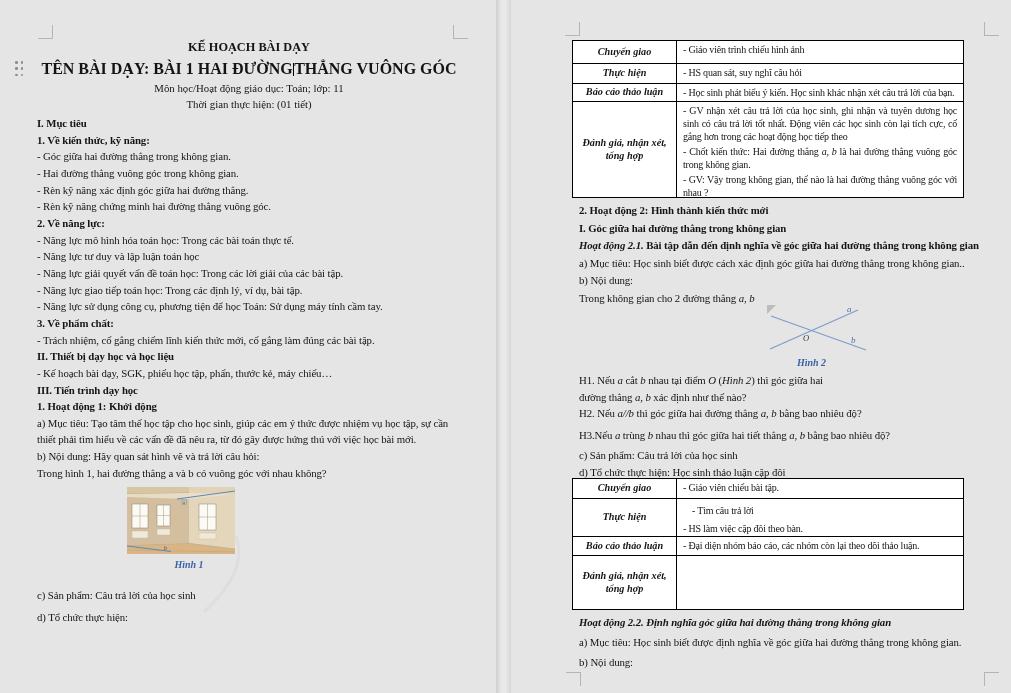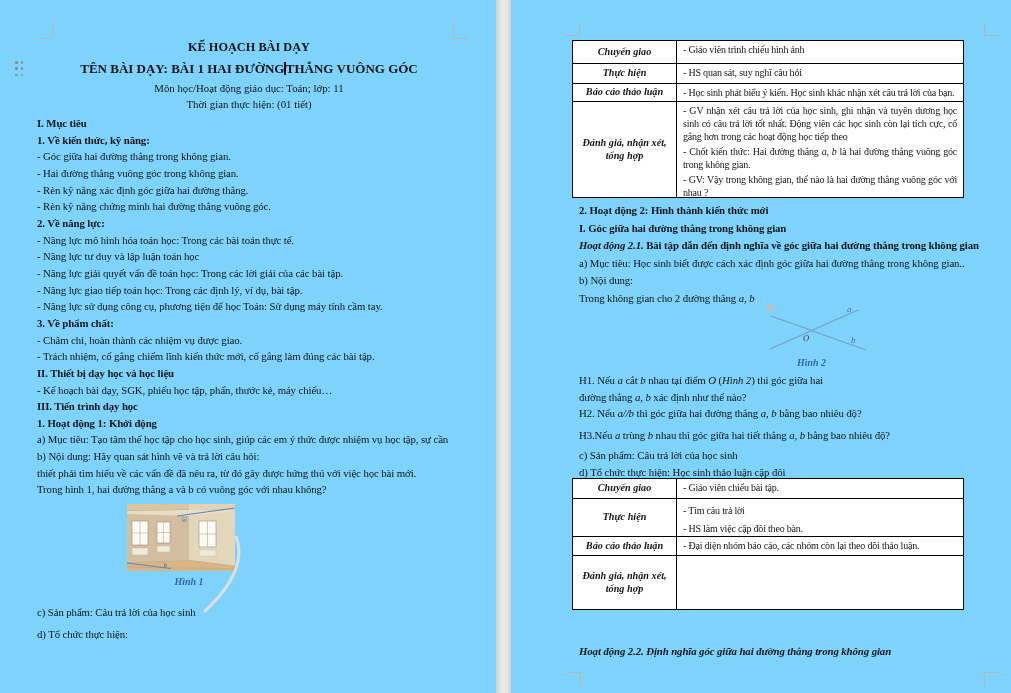--- a/index.html
+++ b/index.html
@@ -1,39 +1,39 @@
 <!DOCTYPE html>
 <html><head>
 <meta charset="utf-8">
 <style>
   html,body{margin:0;padding:0;}
   body{
     width:1011px;height:693px;overflow:hidden;background:#fff;
     font-family:"Liberation Serif","DejaVu Serif",serif;color:#141414;
     position:relative;
   }
-  .page{position:absolute;top:0;height:693px;background:#7dd3fc;}
+  .page{position:absolute;top:0;height:693px;background:#e5e5e5;}
   #page-left{left:0;width:496px;}
   #page-right{left:511px;width:586px;}
   #page-gap{position:absolute;left:496px;top:0;width:15px;height:693px;
     background:linear-gradient(to right,#cfcfcf,#e9e9e9 35%,#e9e9e9 65%,#d6d6d6);}
   
   .cm{position:absolute;width:14px;height:13px;}
   .cm.tl{border-right:1px solid #b5b5b5;border-bottom:1px solid #b5b5b5;}
   .cm.tr{border-left:1px solid #b5b5b5;border-bottom:1px solid #b5b5b5;}
   .cm.bl{border-right:1px solid #b5b5b5;border-top:1px solid #b5b5b5;}
   .cm.br{border-left:1px solid #b5b5b5;border-top:1px solid #b5b5b5;}
   
   .dots{position:absolute;left:15px;top:61px;width:9px;height:17px;
     display:grid;grid-template-columns:repeat(2,1fr);grid-template-rows:repeat(3,1fr);gap:2px;}
   .dots i{width:2.6px;height:2.6px;background:#8c8c8c;border-radius:50%;display:block;}
   
   .titleblock{position:absolute;left:35px;top:36px;width:428px;text-align:center;}
   .t1{font-size:12.3px;font-weight:bold;line-height:22px;white-space:nowrap;}
-  .t2{font-size:13px;font-weight:bold;line-height:22px;white-space:nowrap;}
+  .t2{font-size:16px;font-weight:bold;line-height:22px;white-space:nowrap;}
   .sub{font-size:10.8px;line-height:16px;white-space:nowrap;}
   .caret{display:inline-block;width:1.4px;height:13px;background:#000;vertical-align:-2px;}
   
   .lbody{position:absolute;left:37px;top:115px;width:432px;}
   .ln{white-space:nowrap;line-height:16.65px;font-size:10.8px;letter-spacing:-0.1px;}
   .b{font-weight:bold;}
   .it{font-style:italic;}
   .figcap{font-size:10px;font-style:italic;font-weight:bold;color:#3a64a8;text-align:center;line-height:13px;}
   .fig1wrap{margin:6px 0 0 90px;width:124px;}
   .fig1wrap svg{display:block;}
@@ -41,21 +41,21 @@
   .cline{margin-top:16px;}
   .dline{margin-top:5px;}
   
   .rsec{position:absolute;left:68px;top:202px;width:410px;}
   .rsec .ln{line-height:17.5px;}
   .hblock{position:absolute;left:68px;top:372px;width:410px;}
   .hblock .ln{line-height:16.6px;}
   .h3m{margin-top:5px;}
   .cm3{margin-top:4px;}
   .rbottom{position:absolute;left:68px;top:614px;width:410px;}
-  .rbottom .ln{line-height:16.6px;margin-top:29px;}
+  .rbottom .ln{line-height:16.6px;}
   .m3{margin-top:3.5px;}
   
   .tbl{position:absolute;border:1px solid #000;background:#fff;width:392px;box-sizing:border-box;}
   .trow{display:flex;border-bottom:1px solid #000;box-sizing:border-box;overflow:hidden;}
   .trow.last{border-bottom:none;}
   .tc1{flex:0 0 104px;width:104px;border-right:1px solid #000;display:flex;align-items:center;
     justify-content:center;text-align:center;font-weight:bold;font-style:italic;
     font-size:10.2px;line-height:12.5px;padding:1px 3px;box-sizing:border-box;}
   .tc2{flex:1;padding:2px 6px 1px 6px;font-size:10px;line-height:13px;letter-spacing:-0.2px;
     overflow:hidden;box-sizing:border-box;text-align:justify;}
@@ -97,29 +97,28 @@
     <div class="ln">- Hai đường thẳng vuông góc trong không gian.</div>
     <div class="ln">- Rèn kỹ năng xác định góc giữa hai đường thẳng.</div>
     <div class="ln">- Rèn kỹ năng chứng minh hai đường thẳng vuông góc.</div>
     <div class="ln b">2. Về năng lực:</div>
     <div class="ln">- Năng lực mô hình hóa toán học: Trong các bài toán thực tế.</div>
     <div class="ln">- Năng lực tư duy và lập luận toán học</div>
     <div class="ln">- Năng lực giải quyết vấn đề toán học: Trong các lời giải của các bài tập.</div>
     <div class="ln">- Năng lực giao tiếp toán học: Trong các định lý, ví dụ, bài tập.</div>
     <div class="ln">- Năng lực sử dụng công cụ, phương tiện để học Toán: Sử dụng máy tính cầm tay.</div>
     <div class="ln b">3. Về phẩm chất:</div>
-    <div class="ln">- Chăm chỉ, hoàn thành các nhiệm vụ được giao.</div>
     <div class="ln">- Trách nhiệm, cố gắng chiếm lĩnh kiến thức mới, cố gắng làm đúng các bài tập.</div>
     <div class="ln b">II. Thiết bị dạy học và học liệu</div>
     <div class="ln">- Kế hoạch bài dạy, SGK, phiếu học tập, phấn, thước kẻ, máy chiếu…</div>
     <div class="ln b">III. Tiến trình dạy học</div>
     <div class="ln b">1. Hoạt động 1: Khởi động</div>
     <div class="ln">a) Mục tiêu: Tạo tâm thế học tập cho học sinh, giúp các em ý thức được nhiệm vụ học tập, sự cần</div>
+    <div class="ln">thiết phải tìm hiểu về các vấn đề đã nêu ra, từ đó gây được hứng thú với việc học bài mới.</div>
     <div class="ln">b) Nội dung: Hãy quan sát hình vẽ và trả lời câu hỏi:</div>
-    <div class="ln">thiết phải tìm hiểu về các vấn đề đã nêu ra, từ đó gây được hứng thú với việc học bài mới.</div>
     <div class="ln">Trong hình 1, hai đường thẳng a và b có vuông góc với nhau không?</div>
 
     <div class="fig1wrap">
       <svg width="108" height="67" viewBox="0 0 108 67">
         <rect x="0" y="0" width="108" height="67" fill="#e9dfcb"></rect>
         <polygon points="0,0 62,0 62,6 0,7" fill="#d8c5a2"></polygon>
         <polygon points="62,0 108,0 108,7 62,6" fill="#e2d3b4"></polygon>
         <line x1="0" y1="7" x2="62" y2="6" stroke="#b9a586" stroke-width="0.8"></line>
         <polygon points="0,7 62,6 62,12 0,10" fill="#e7dcc6"></polygon>
         <polygon points="0,10 62,12 62,56 0,58" fill="#d3bfa0"></polygon>
@@ -219,21 +218,21 @@
   </div>
 
   <div class="tbl" style="left:61px;top:478px;">
     <div class="trow" style="height:20px;">
       <div class="tc1">Chuyển giao</div>
       <div class="tc2">- Giáo viên chiếu bài tập.</div>
     </div>
     <div class="trow" style="height:38px;">
       <div class="tc1">Thực hiện</div>
       <div class="tc2">
-        <div class="cp" style="margin-top:3px;">- Tìm câu trả lời</div>
+        <div class="cp" style="margin-top:3px;margin-left:9px;">- Tìm câu trả lời</div>
         <div class="cp" style="margin-top:5px;">- HS làm việc cặp đôi theo bàn.</div>
       </div>
     </div>
     <div class="trow" style="height:19px;">
       <div class="tc1">Báo cáo thảo luận</div>
       <div class="tc2">- Đại diện nhóm báo cáo, các nhóm còn lại theo dõi thảo luận.</div>
     </div>
     <div class="trow last" style="height:53px;">
       <div class="tc1">Đánh giá, nhận xét, tổng hợp</div>
     </div>

